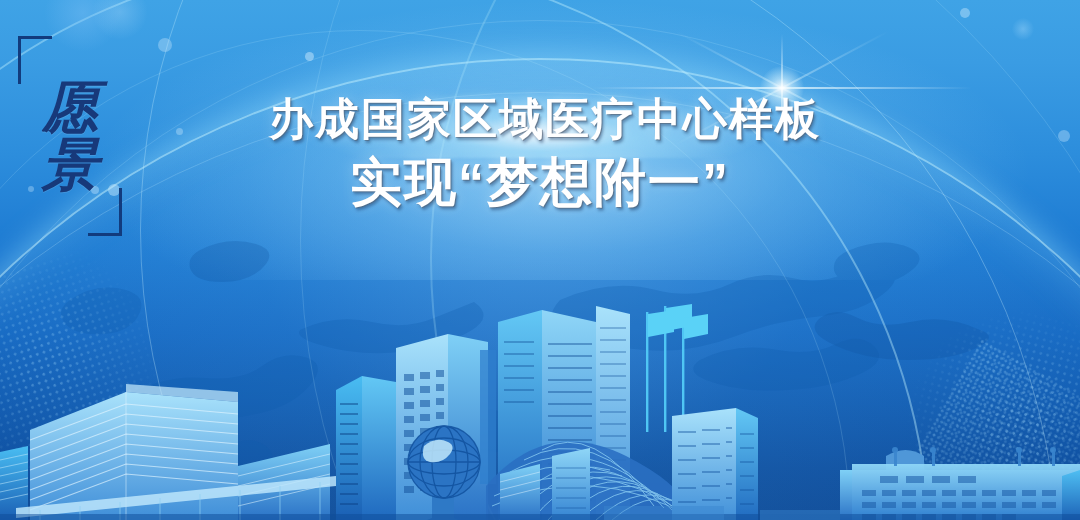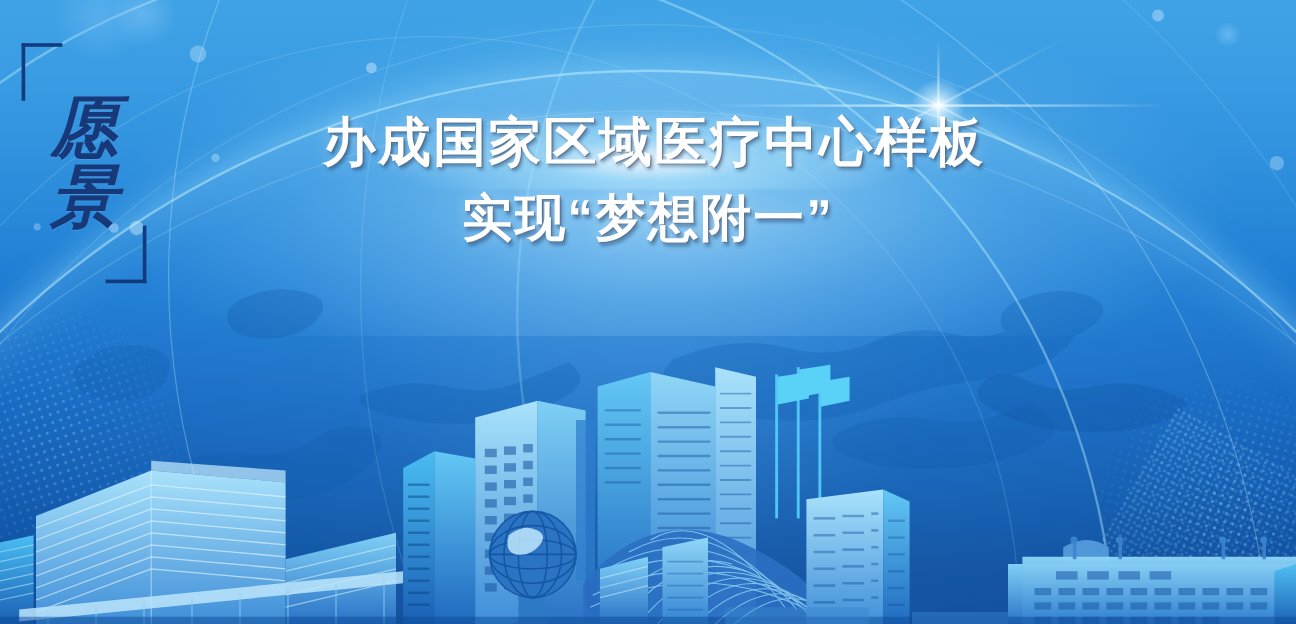--- a/index.html
+++ b/index.html
@@ -92,21 +92,21 @@
     color:#ffffff;font-weight:700;white-space:nowrap;
     font-family:"Liberation Sans","DejaVu Sans",sans-serif;
     text-shadow:
       1px 1px 0 rgba(90,100,115,.55),
       2px 3px 3px rgba(25,55,100,.45),
       0 0 14px rgba(255,255,255,.30);
     letter-spacing:2px;
   }
   .hl.l1{font-size:44px;line-height:54px;padding-left:10px;}
   .hl.l2{font-size:50px;line-height:62px;margin-top:4px;letter-spacing:3px;}
-  .hl.l3{font-size:42px;line-height:56px;margin-top:8px;letter-spacing:2px;}
+  .hl.l3{font-size:52px;line-height:56px;margin-top:8px;letter-spacing:2px;}
 
   
   .city{position:absolute;left:0;bottom:0;width:1080px;height:250px;}
   .city svg{display:block;width:1080px;height:250px;}
 </style>
 </head>
 <body>
 
 <div id="stage">
 

